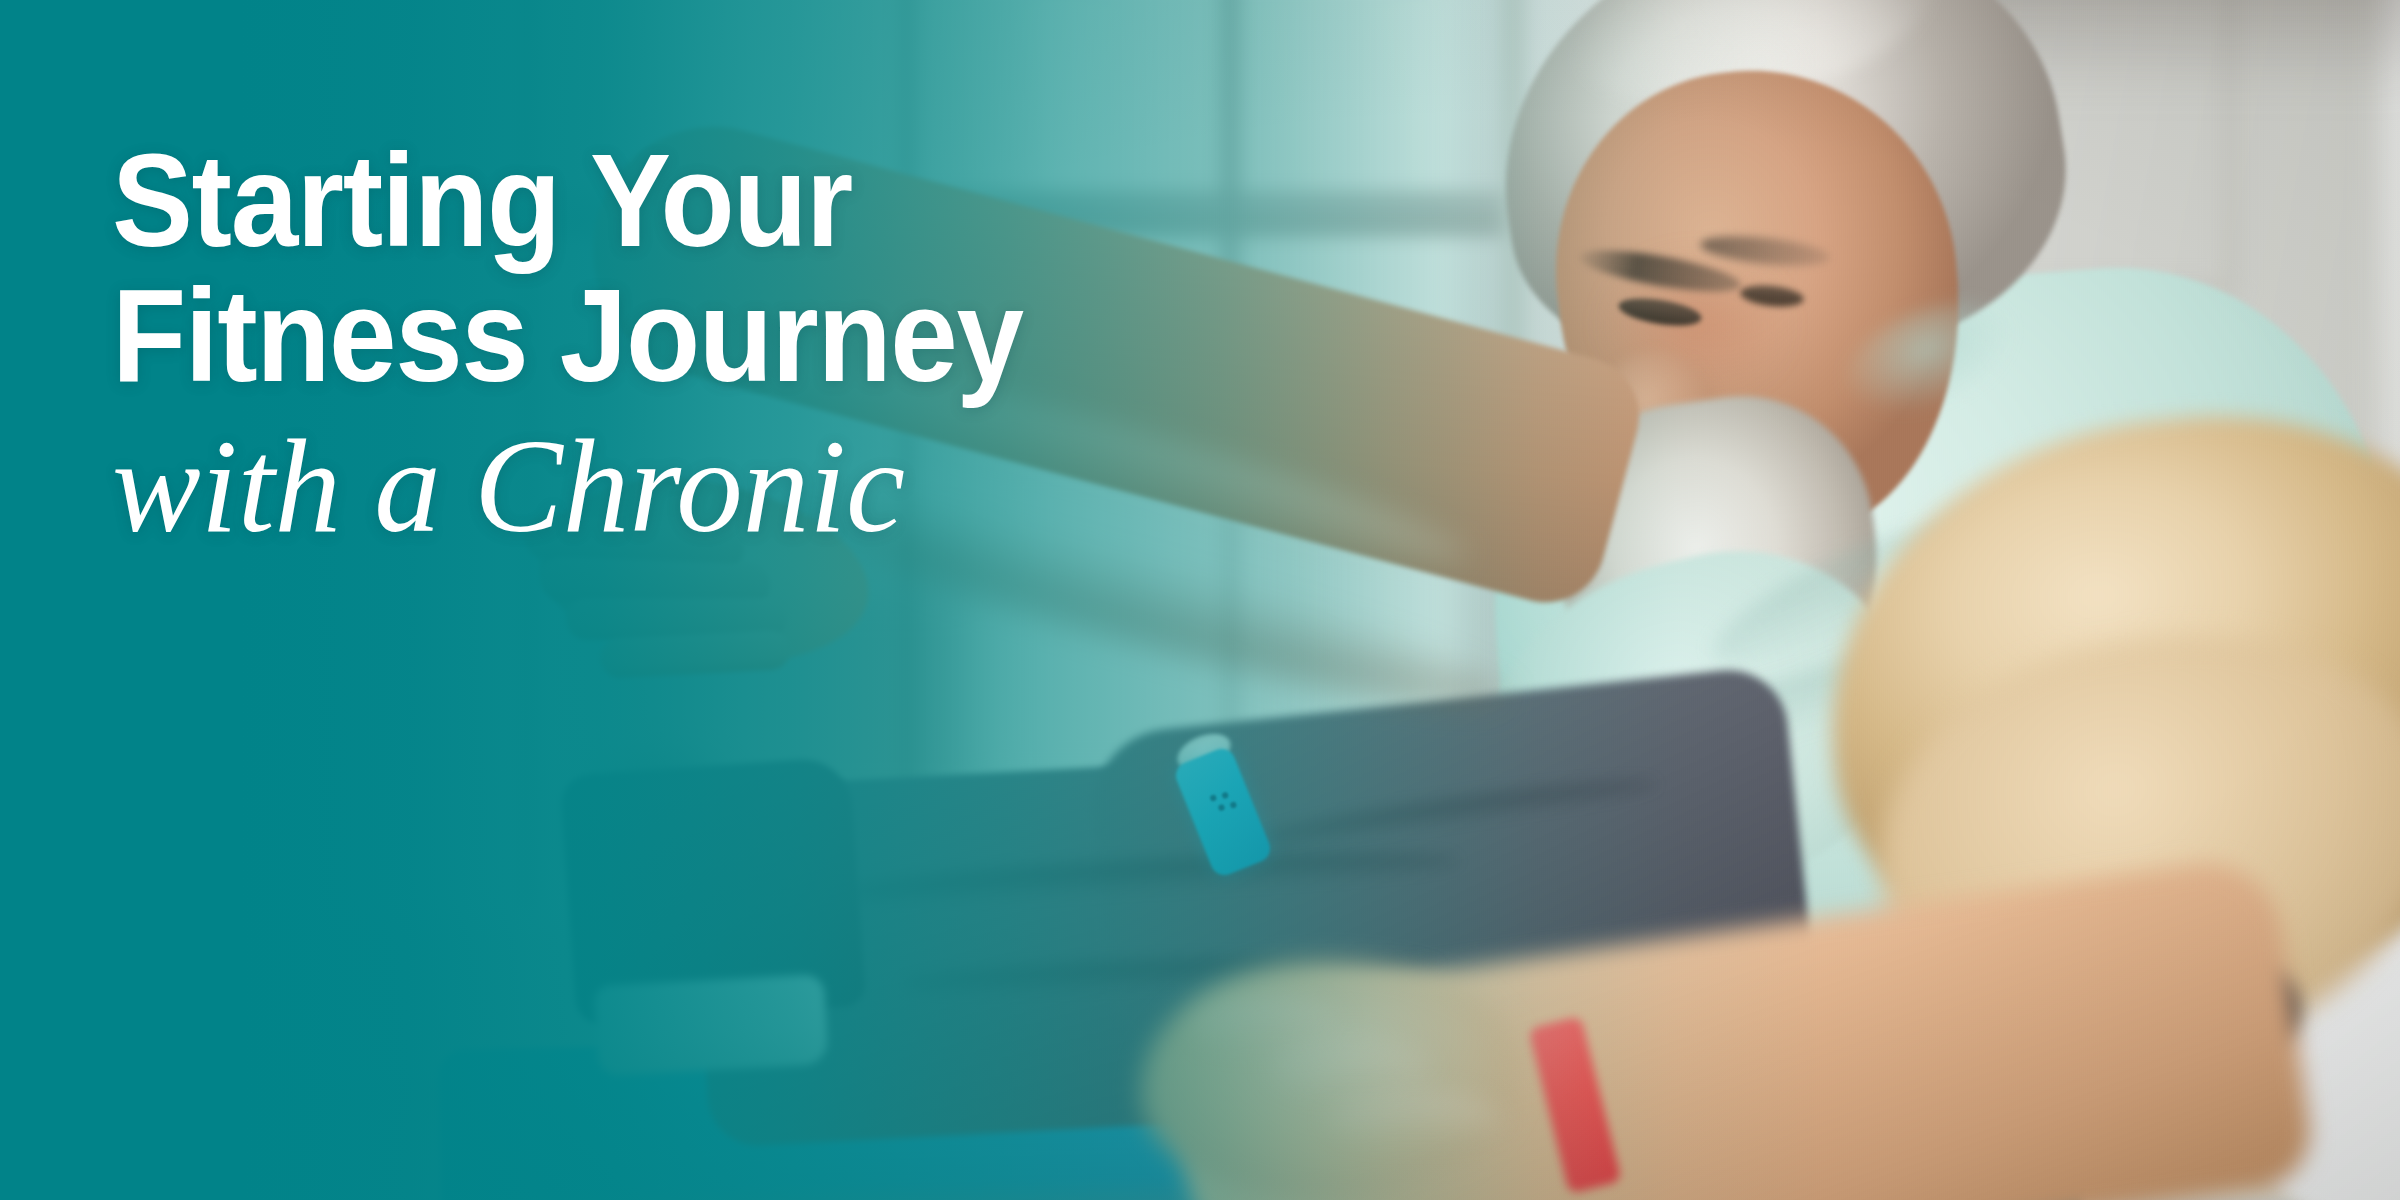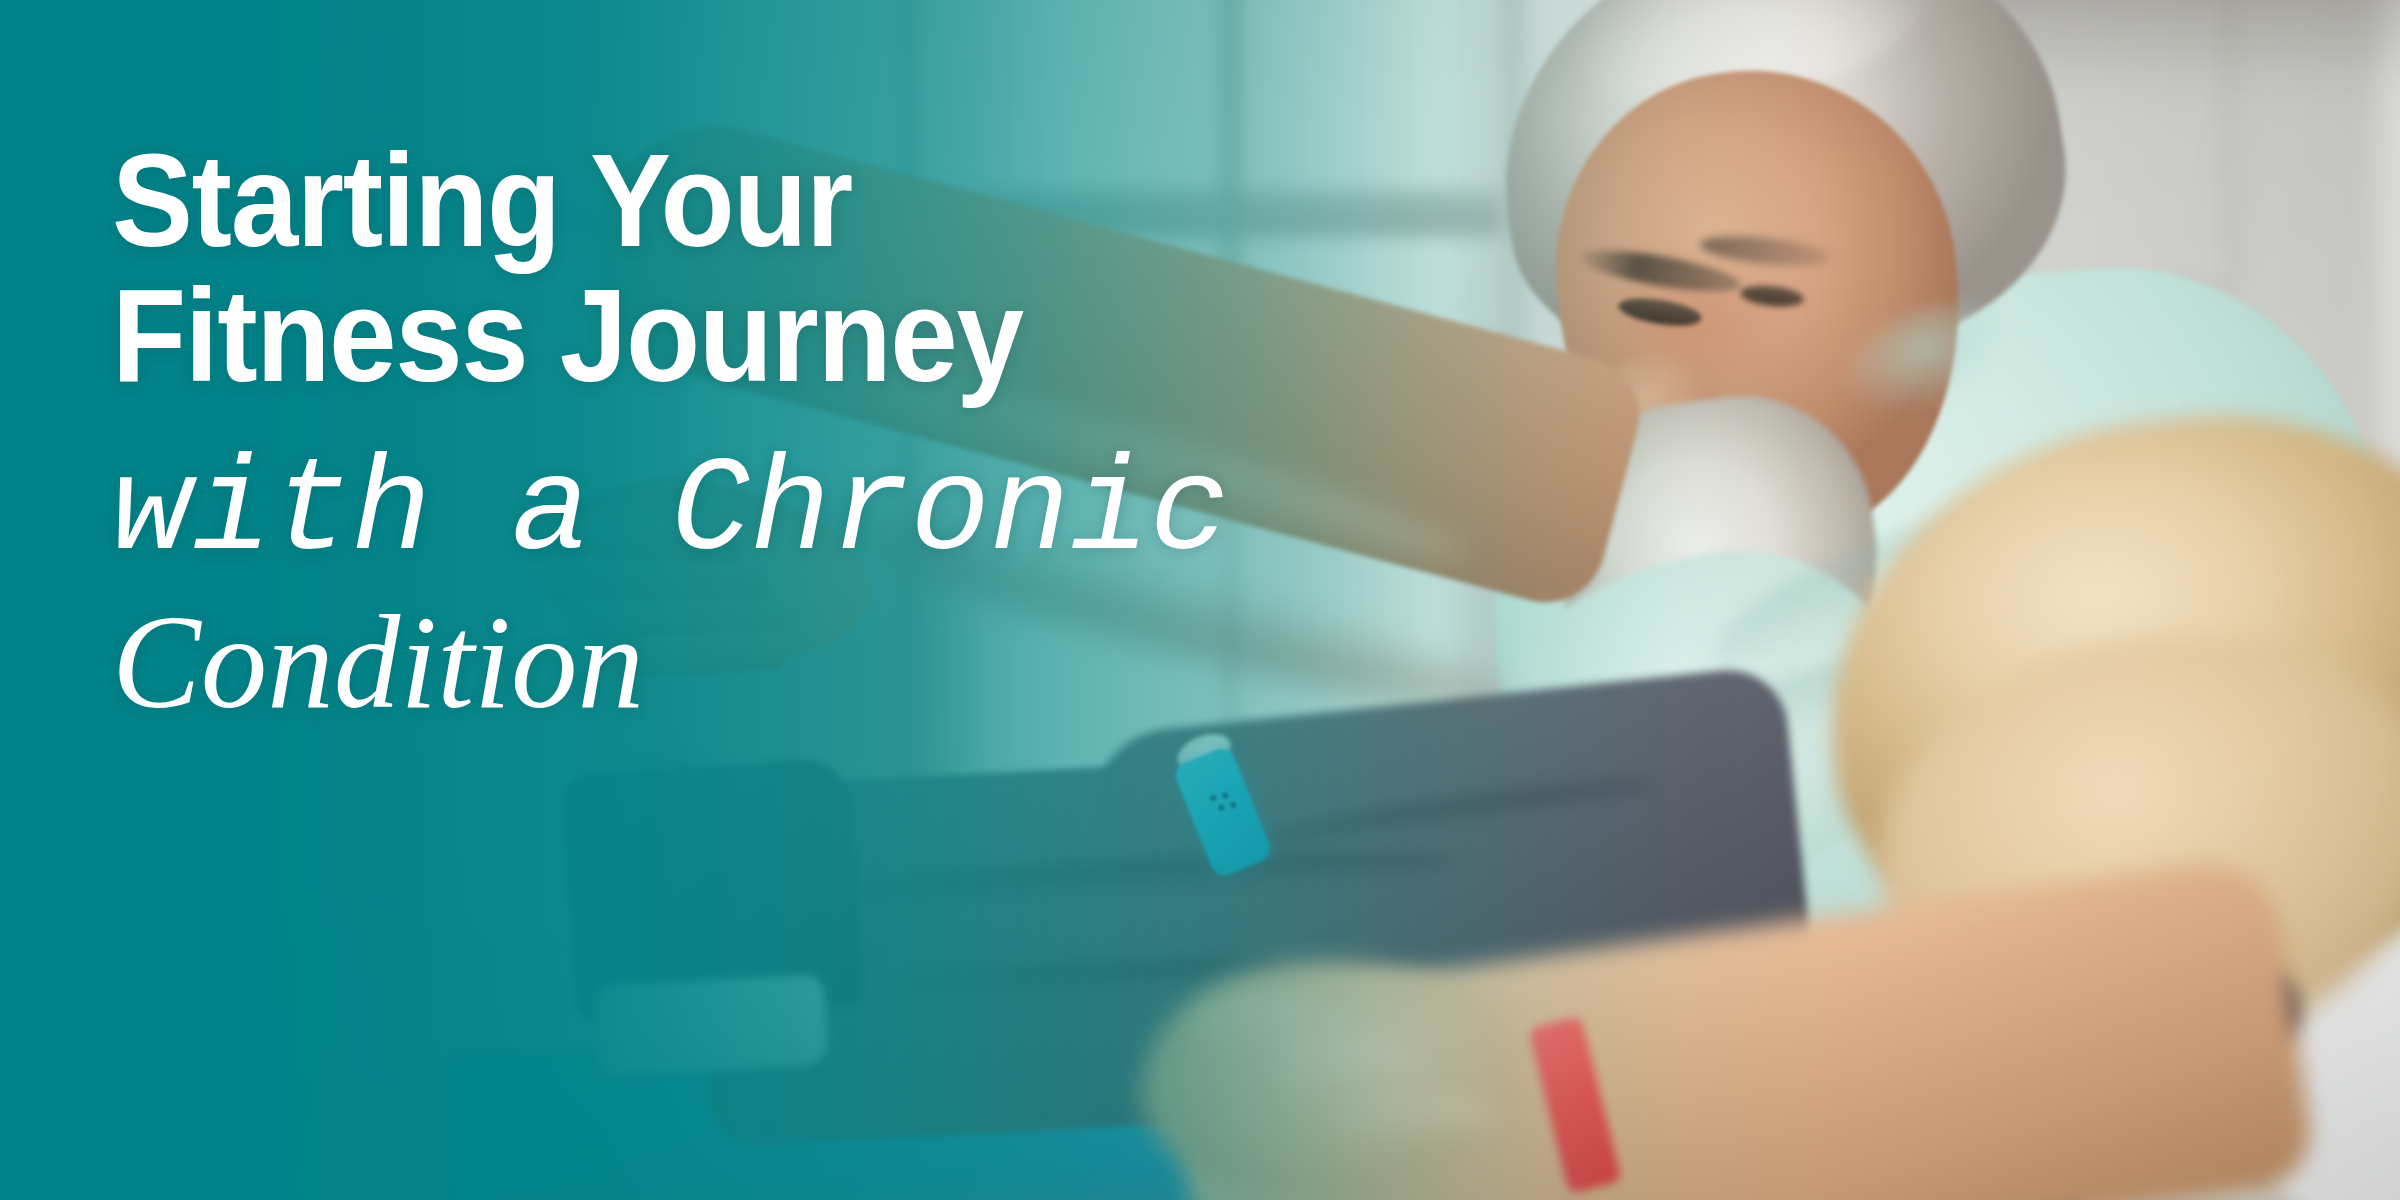--- a/index.html
+++ b/index.html
@@ -528,21 +528,21 @@
     display: block;
     font-family: "Liberation Serif", "DejaVu Serif", serif;
     font-style: italic;
     font-weight: 400;
     font-size: 133px;
     line-height: 1.12;
     letter-spacing: 0px;
     white-space: nowrap;
     text-shadow: 0 2px 14px rgba(0,60,62,.22);
   }
-  .line-italic.first { margin-top: 36px; font-family: Liberation Mono, monospace; }
+  .line-italic.first { margin-top: 9px; }
 </style>
 </head>
 <body>
 
 <div id="hero-banner">
 
   <div class="photo-layer">
 
     <div class="scene-wall"></div>
     <div class="wall-panel"></div>
@@ -620,16 +620,15 @@
     <div class="photo-grain"></div>
     <div class="photo-vignette"></div>
   </div>
 
   <div class="teal-overlay"></div>
 
   <div class="headline">
     <span class="line-bold">Starting Your</span>
     <span class="line-bold">Fitness Journey</span>
     <span class="line-italic first">with a Chronic</span>
-    <span class="line-italic">Condition</span>
   </div>
 
 </div>
 
 </body></html>

